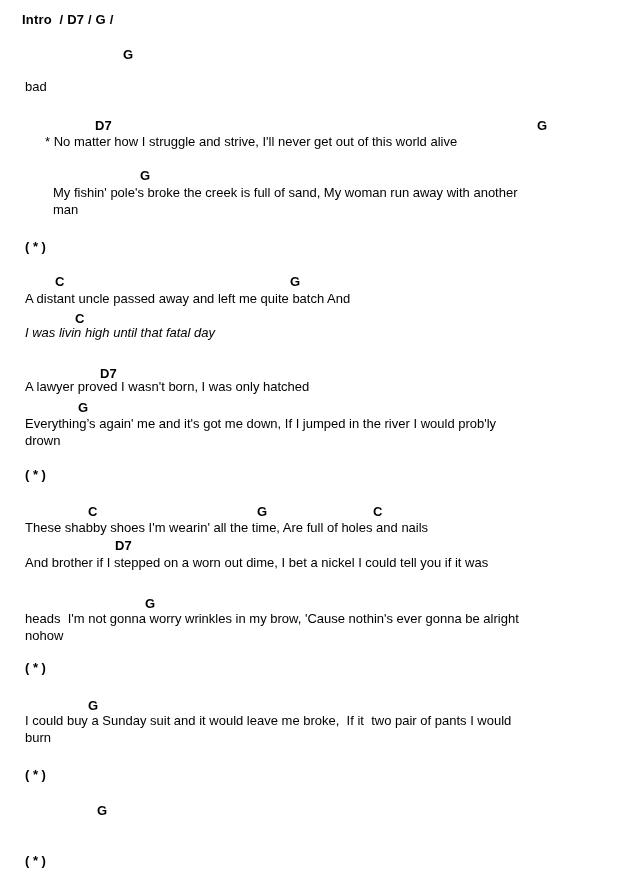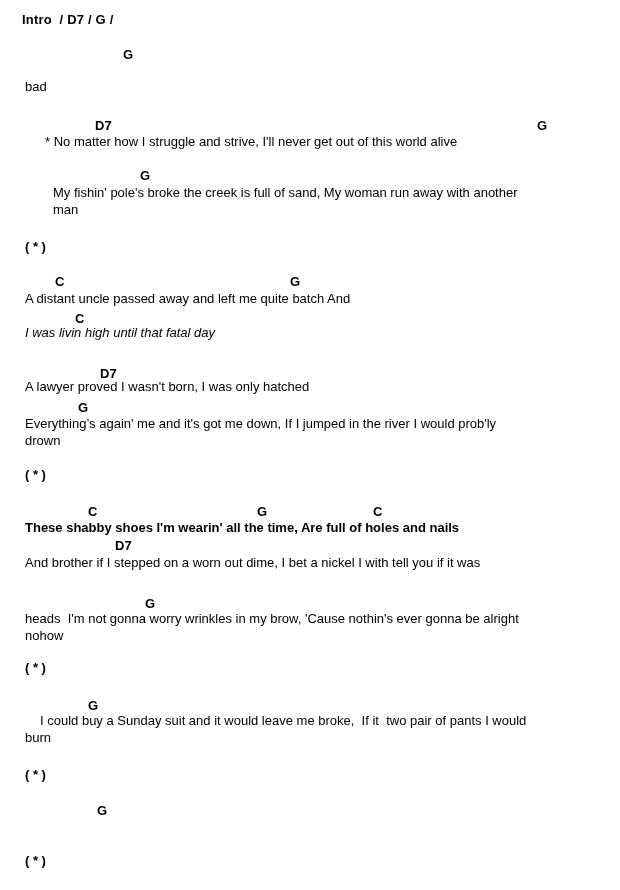--- a/index.html
+++ b/index.html
@@ -59,34 +59,34 @@
       <span class="chord" style="left: 78px;">G</span>
     </div>
     <div class="lyric" style="top: 416px; left: 25px;">Everything’s again' me and it's got me down, If I jumped in the river I would prob'ly</div>
     <div class="lyric" style="top: 433px; left: 25px;">drown</div>
     <div class="marker" style="top: 467px; left: 25px;">( * )</div>
     <div class="chord-row" style="top: 504px;">
       <span class="chord" style="left: 88px;">C</span>
       <span class="chord" style="left: 257px;">G</span>
       <span class="chord" style="left: 373px;">C</span>
     </div>
-    <div class="lyric" style="top: 520px; left: 25px; font-weight: bold;">These shabby shoes I'm wearin' all the time, Are full of holes and nails</div>
+    <div class="lyric" style="top: 520px; left: 25px;">These shabby shoes I'm wearin' all the time, Are full of holes and nails</div>
     <div class="chord-row" style="top: 538px;">
       <span class="chord" style="left: 115px;">D7</span>
     </div>
-    <div class="lyric" style="top: 555px; left: 25px;">And brother if I stepped on a worn out dime, I bet a nickel I with tell you if it was</div>
+    <div class="lyric" style="top: 555px; left: 25px;">And brother if I stepped on a worn out dime, I bet a nickel I could tell you if it was</div>
     <div class="chord-row" style="top: 596px;">
       <span class="chord" style="left: 145px;">G</span>
     </div>
     <div class="lyric" style="top: 611px; left: 25px;">heads  I'm not gonna worry wrinkles in my brow, 'Cause nothin's ever gonna be alright</div>
     <div class="lyric" style="top: 628px; left: 25px;">nohow</div>
     <div class="marker" style="top: 660px; left: 25px;">( * )</div>
     <div class="chord-row" style="top: 698px;">
       <span class="chord" style="left: 88px;">G</span>
     </div>
-    <div class="lyric" style="top: 713px; left: 40px;">I could buy a Sunday suit and it would leave me broke,  If it  two pair of pants I would</div>
+    <div class="lyric" style="top: 713px; left: 25px;">I could buy a Sunday suit and it would leave me broke,  If it  two pair of pants I would</div>
     <div class="lyric" style="top: 730px; left: 25px;">burn</div>
     <div class="marker" style="top: 767px; left: 25px;">( * )</div>
     <div class="chord-row" style="top: 803px;">
       <span class="chord" style="left: 97px;">G</span>
     </div>
     <div class="marker" style="top: 853px; left: 25px;">( * )</div>
   </div>
 
 </body></html>

